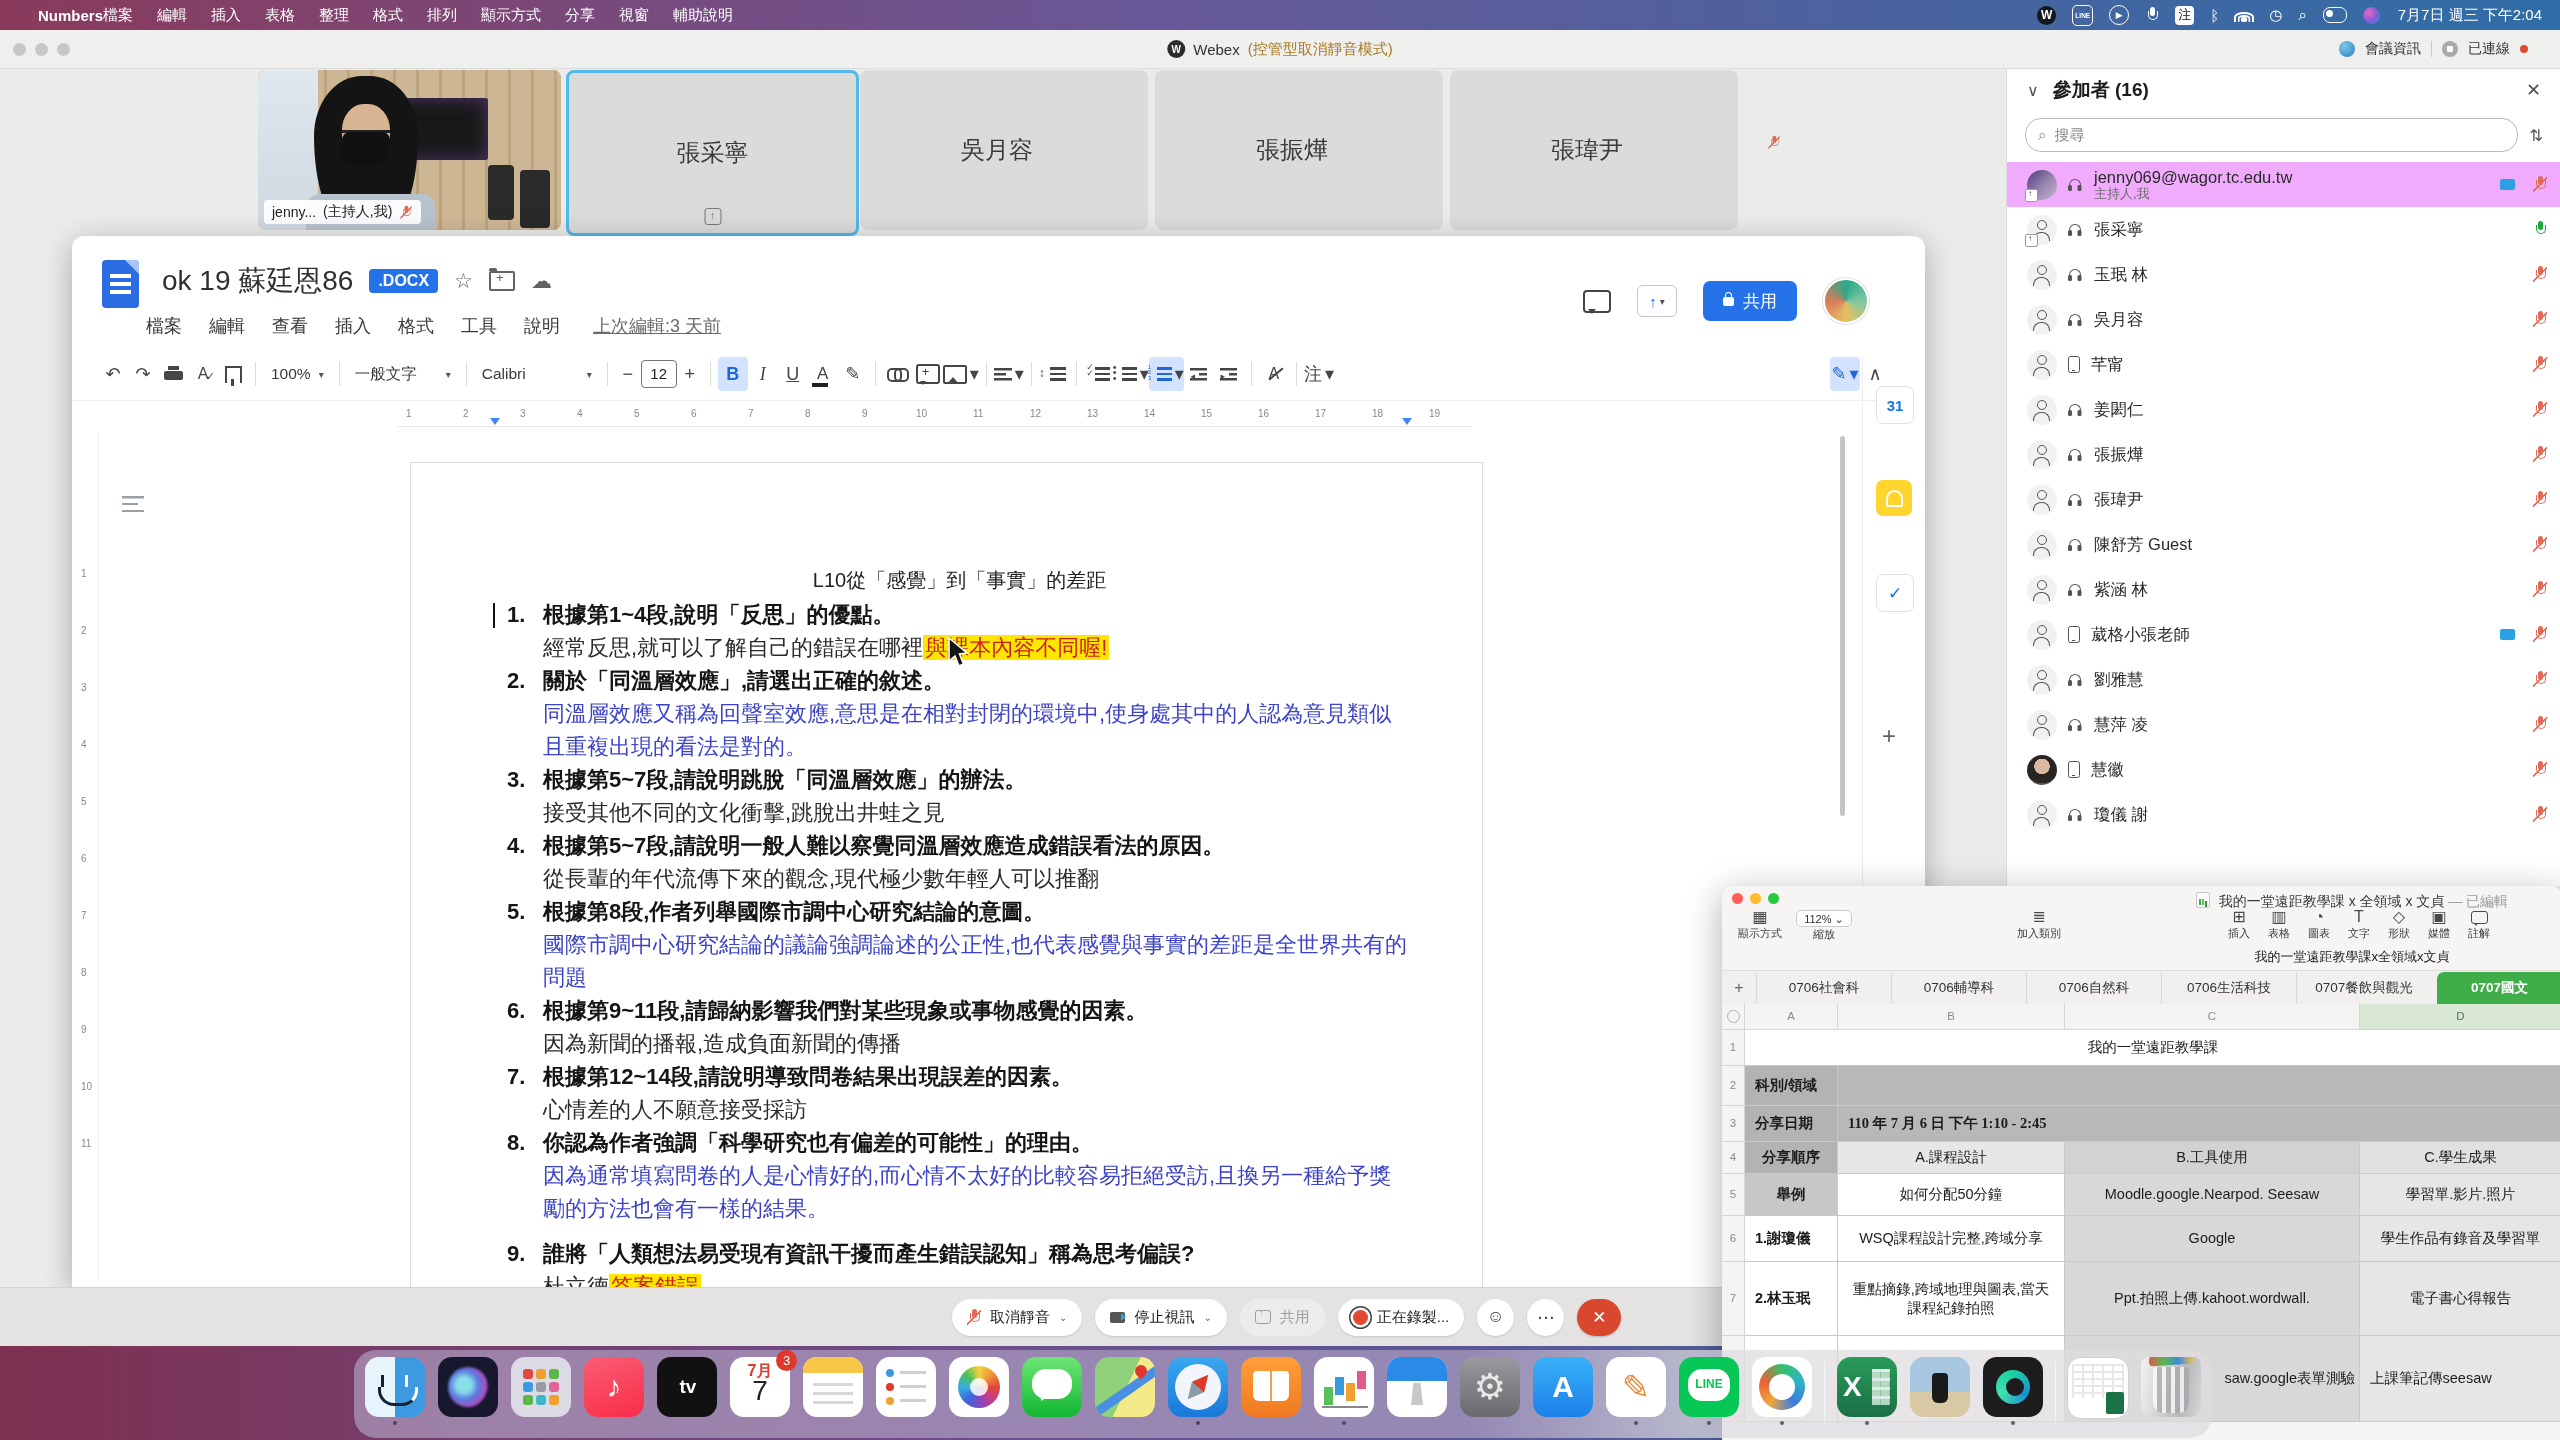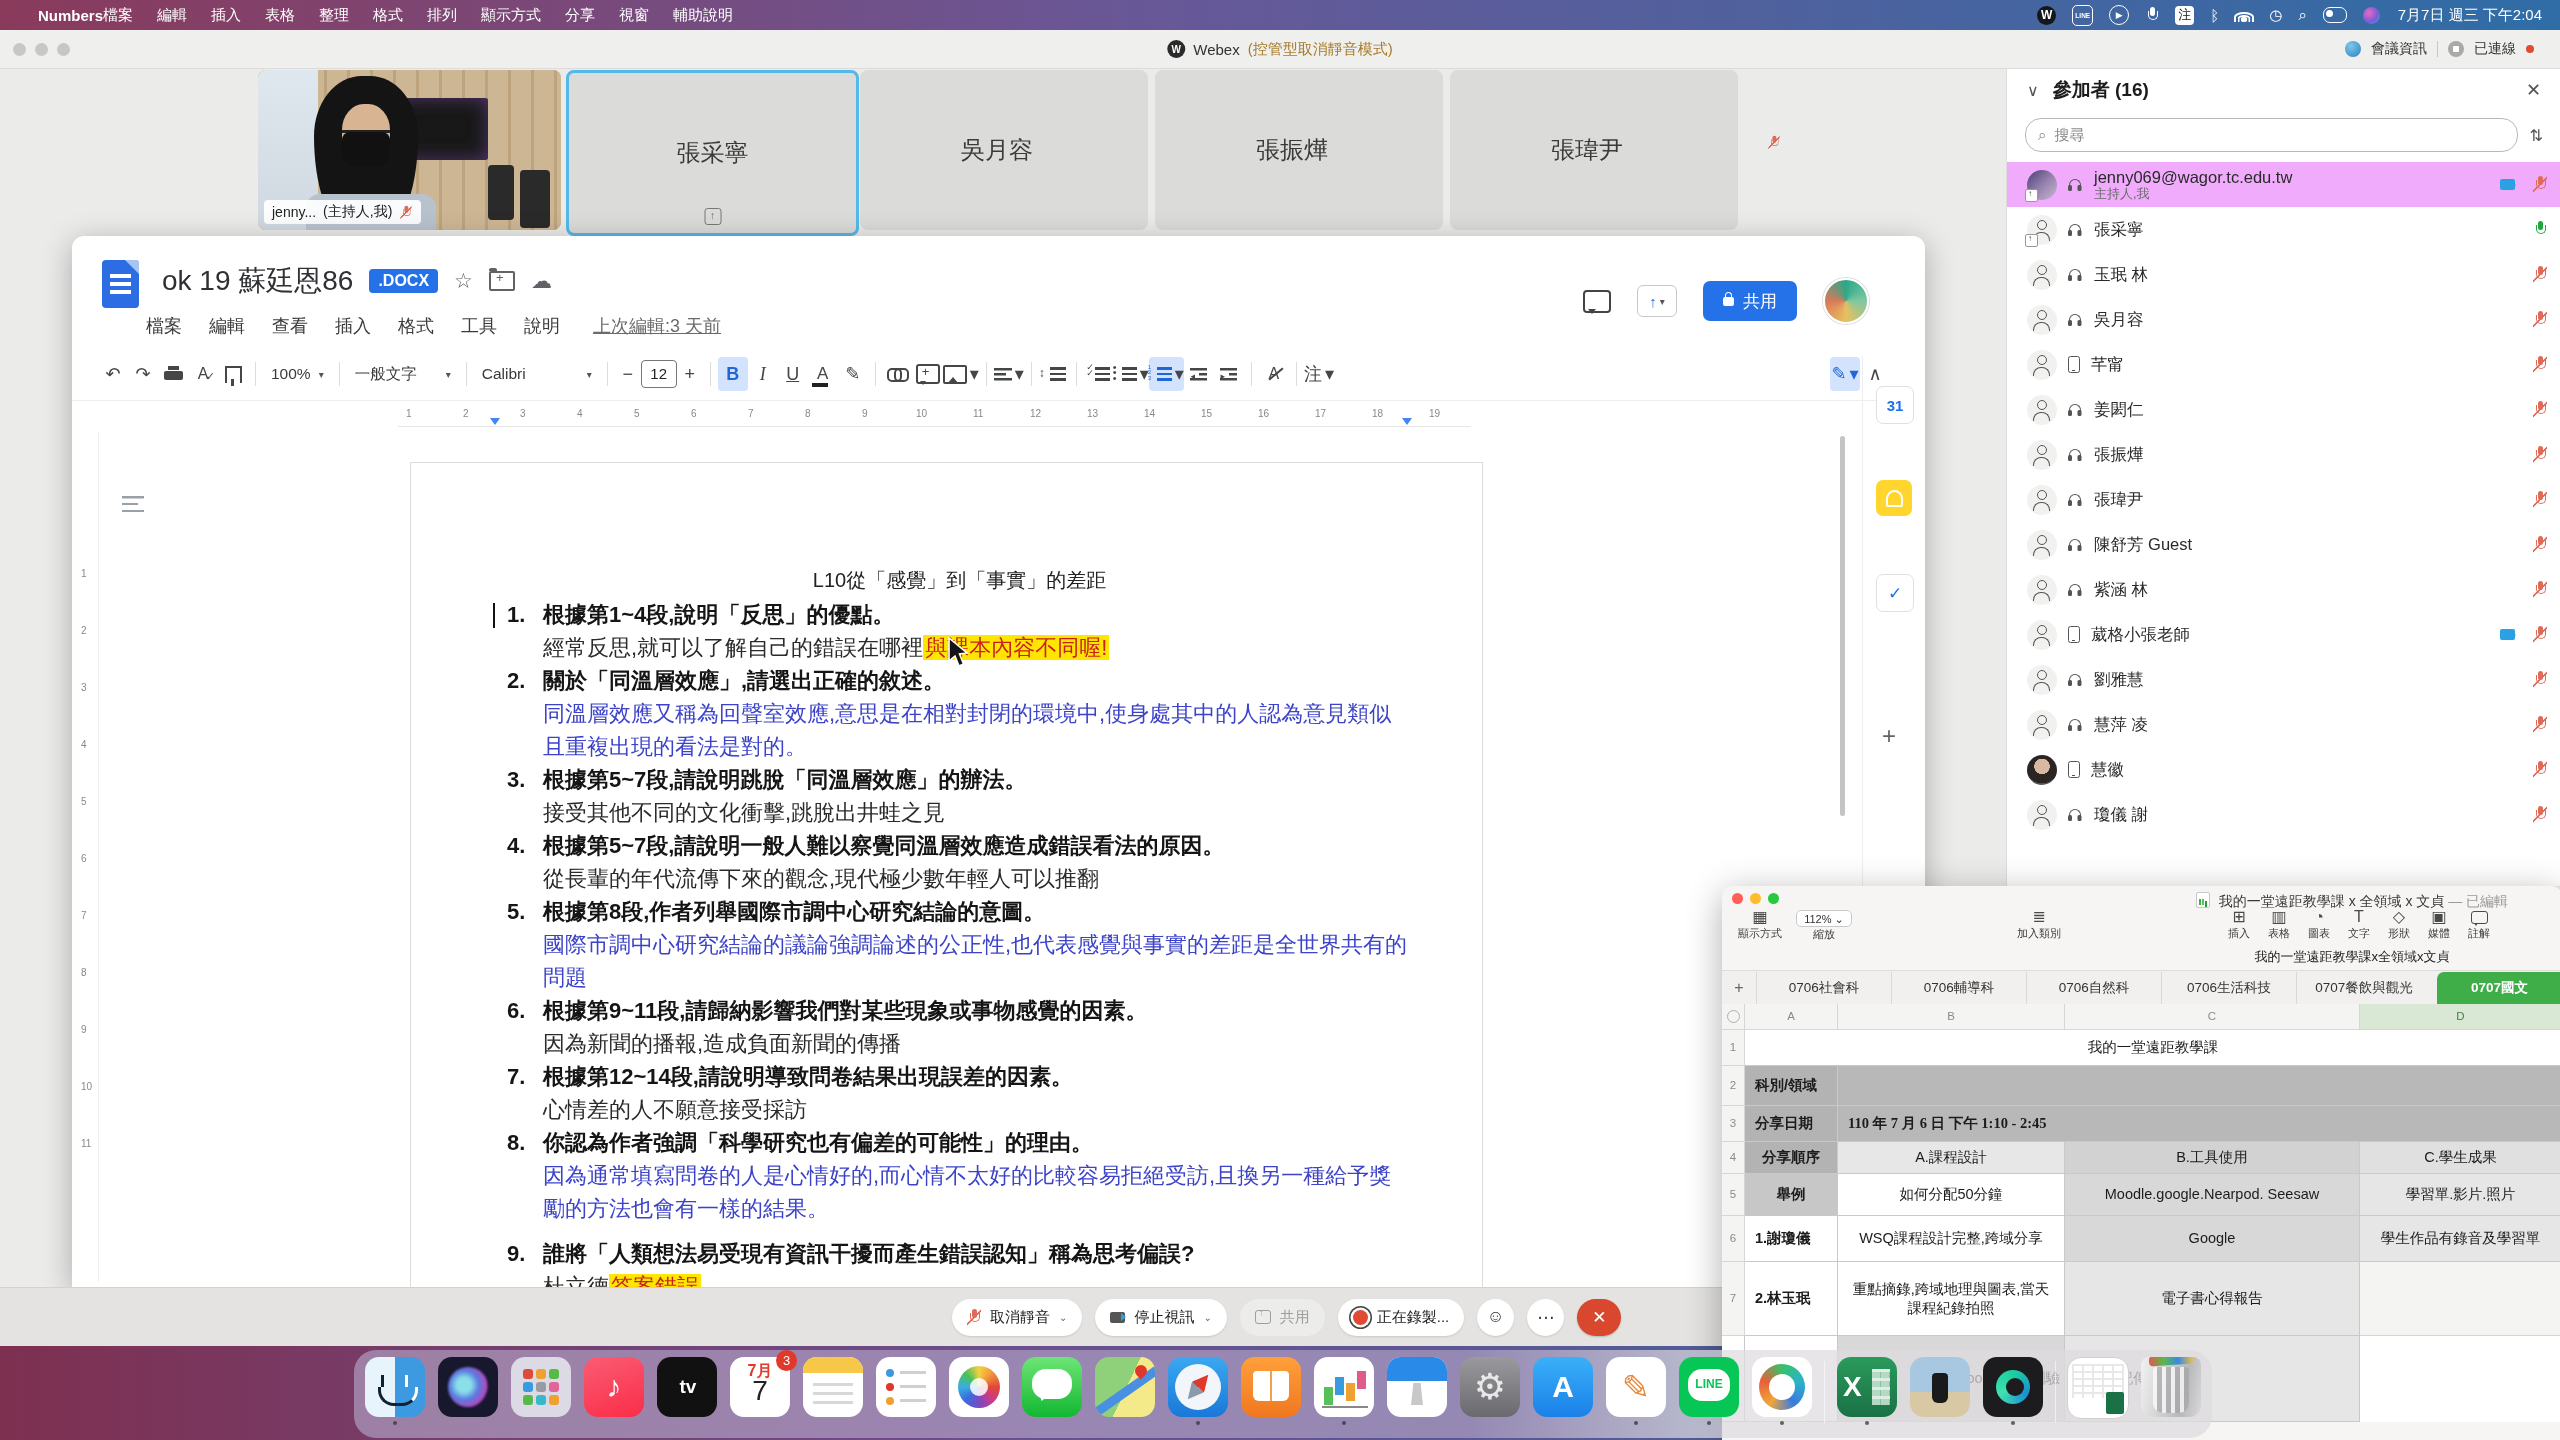--- a/index.html
+++ b/index.html
@@ -30,21 +30,21 @@
   .siric{width:17px;height:17px;border-radius:50%;background:radial-gradient(circle at 35% 35%,#e86ac0,#7a5cd8 55%,#2aa8e0);}
   #menubar .clock{margin:0 18px 0 18px;font-size:15px;}
   
   #webexarea{position:absolute;left:0;top:30px;width:2560px;height:1315px;background:#ebebea;z-index:1;}
   #banner{position:absolute;left:0;top:30px;width:2560px;height:38px;background:#efefee;border-bottom:1px solid #dcdcda;z-index:6;display:flex;align-items:center;}
   .tl{width:13px;height:13px;border-radius:50%;background:#c9c7c6;margin-left:9px;}
   .tl:first-child{margin-left:13px;}
   #banner .bcenter{position:absolute;left:50%;transform:translateX(-50%);display:flex;align-items:center;gap:8px;font-size:15px;color:#333;}
   .wxball{width:18px;height:18px;border-radius:50%;background:#2b2b2b;color:#fff;font-size:10px;font-weight:700;display:flex;align-items:center;justify-content:center;}
   #banner .mode{color:#a87b28;}
-  #banner .bright{position:absolute;right:26px;display:flex;align-items:center;gap:10px;font-size:14px;color:#333;}
+  #banner .bright{position:absolute;right:32px;display:flex;align-items:center;gap:10px;font-size:14px;color:#333;}
   .infoball{width:16px;height:16px;border-radius:50%;background:radial-gradient(circle at 35% 30%,#7ec8e8,#2a7fc0);}
   .grayball{width:16px;height:16px;border-radius:50%;background:#a9a9a9;position:relative;}
   .grayball::before{content:"";position:absolute;left:5px;top:5px;width:6px;height:6px;background:#fff;border-radius:1px;}
   .vsep{width:1px;height:16px;background:#c9c9c9;}
   .reddot{width:8px;height:8px;border-radius:50%;background:#e04a33;}
   
   .tile{position:absolute;top:70px;height:160px;background:#dbdbda;border-radius:8px;z-index:6;display:flex;align-items:center;justify-content:center;}
   .tile .tname{font-size:24px;color:#3a3a3a;}
   .tile.sel{border:3px solid #53b9ea;}
   .tmic{position:absolute;bottom:8px;left:50%;transform:translateX(-50%);}
@@ -903,20 +903,21 @@
 
       <div class="c hd">6</div>
       <div class="c b7 la">1.謝瓊儀</div>
       <div class="c">WSQ課程設計完整,跨域分享</div>
       <div class="c bgc">Google</div>
       <div class="c bgd">學生作品有錄音及學習單</div>
 
       <div class="c hd">7</div>
       <div class="c b7 la">2.林玉珉</div>
       <div class="c" style="padding:0 8px;">重點摘錄,跨域地理與圖表,當天課程紀錄拍照</div>
+      <div class="c bgc">Ppt.拍照上傳.kahoot.wordwall.</div>
       <div class="c bgd">電子書心得報告</div>
 
       <div class="c hd"></div>
       <div class="c"></div>
       <div class="c"></div>
       <div class="c bgc ra">saw.google表單測驗</div>
       <div class="c bgd la">上課筆記傳seesaw</div>
     </div>
   </section>
 

